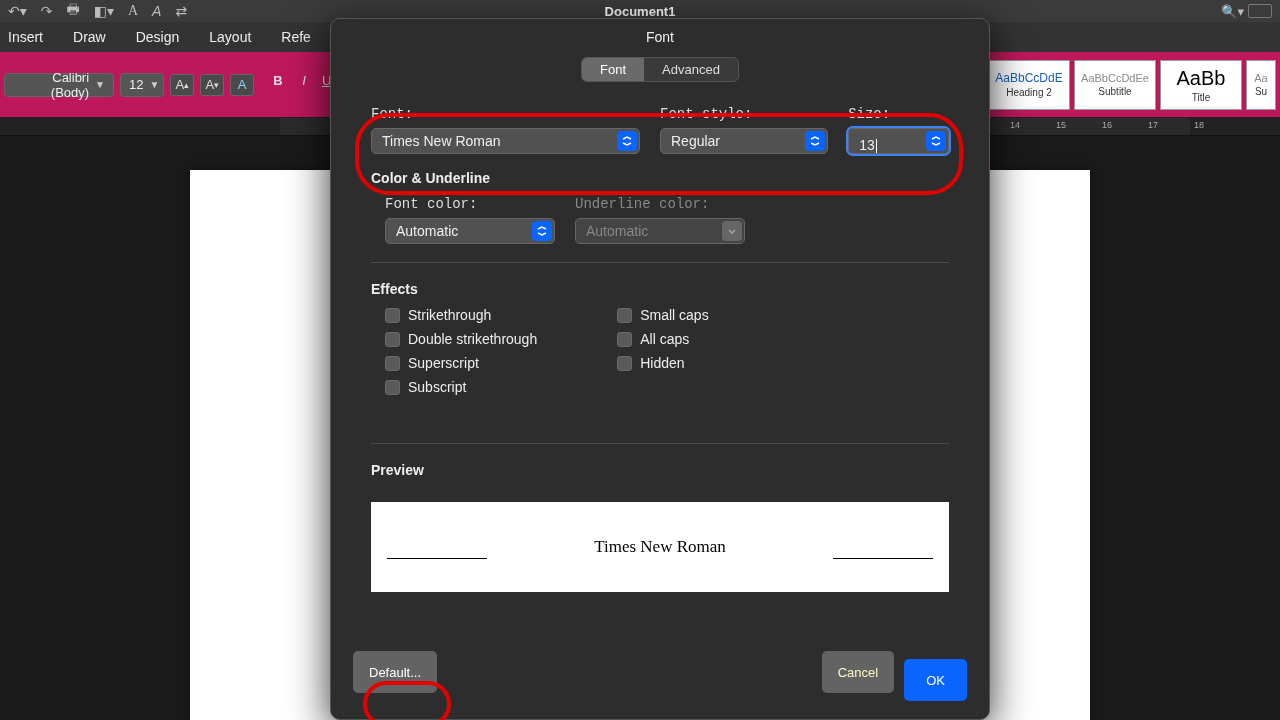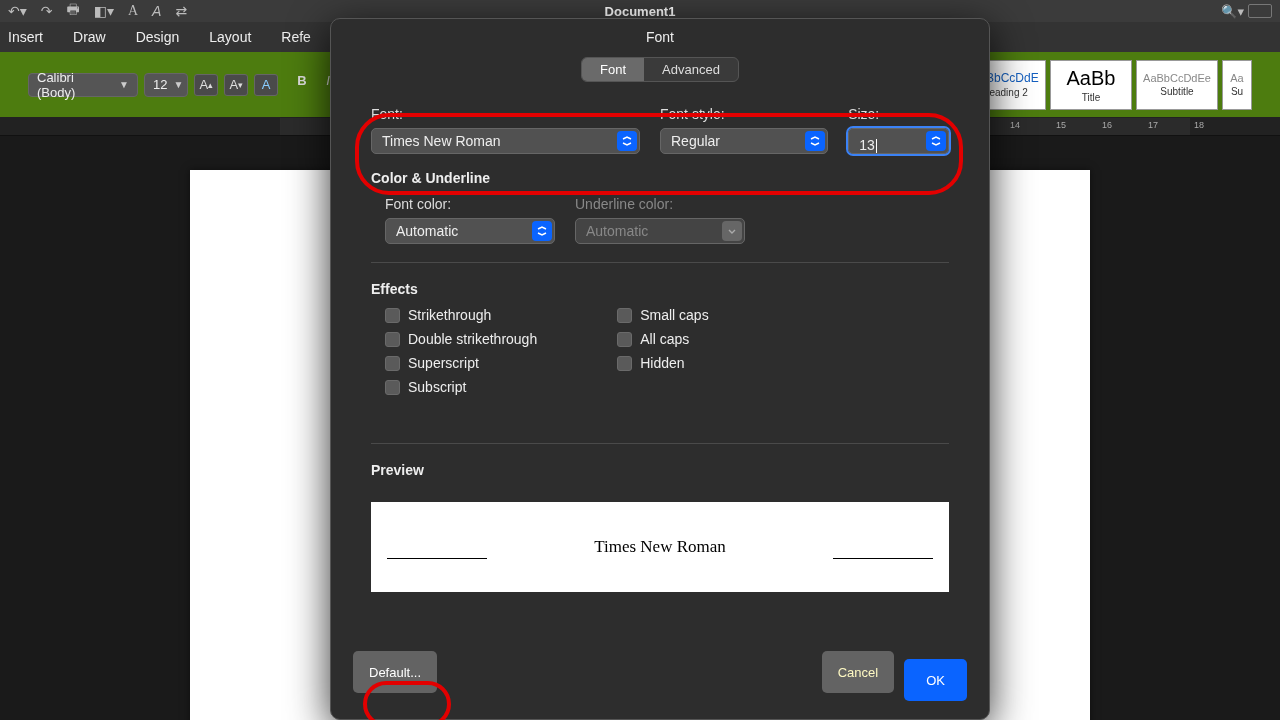--- a/index.html
+++ b/index.html
@@ -10,21 +10,21 @@
   .topbar .left-tools { display: flex; gap: 14px; align-items: center; color: #bbb; font-size: 14px; }
   .topbar .doc-title { position: absolute; left: 50%; transform: translateX(-50%); color: #fff; font-weight: 600; font-size: 13px; }
   .topbar .right-tools { margin-left: auto; display:flex; align-items:center; gap:4px; color:#bbb;}
   .search-box { width:24px; height:14px; border:1px solid #777; border-radius:2px; }
 
   
   .ribbon-tabs { height: 30px; background: #333; display: flex; align-items: center; padding-left: 6px; gap: 26px; color: #eee; font-size: 14px; }
   .ribbon-tabs .tab { padding: 4px 2px; cursor:default;}
   
   
-  .ribbon { height: 66px; background: #4d7c0f; border-bottom:1px solid #222; display:flex; align-items:center; padding:0 28px; gap:8px; }
+  .ribbon { height: 66px; background: #be185d; border-bottom:1px solid #222; display:flex; align-items:center; padding:0 4px; gap:8px;text-align:right; }
   .font-box { display:flex; align-items:center; gap:6px; }
   .font-combo { background:#555; border:1px solid #666; border-radius:4px; height:24px; display:flex; align-items:center; padding:0 8px; color:#eee; font-size:13px; position:relative;}
   .font-combo .chev { margin-left:6px; font-size:10px; color:#ccc;}
   .fmt-btn { width:24px; height:22px; display:flex; align-items:center; justify-content:center; color:#ddd; border-radius:3px; font-size:13px;}
   .fmt-btn.box { border:1px solid #666; background:#4a4a4a;}
   .underline { text-decoration: underline; }
   .strike { text-decoration: line-through; }
   .sep { width:1px; height:30px; background:#555; margin:0 6px;}
   .styles-panel { margin-left:auto; display:flex; gap:4px; }
   .style-tile { width:82px; height:50px; background:#fff; border:1px solid #999; display:flex; flex-direction:column; align-items:center; justify-content:center; }
@@ -51,21 +51,21 @@
   .seg-btn { padding:4px 18px; font-size:13px; color:#ddd; }
   .seg-btn.active { background:#6a6a6a; color:#fff;}
 
   .highlight-red { border:4px solid #e30000; border-radius:34px; position:absolute; pointer-events:none;}
   .hl1 { left:24px; top:94px; width:608px; height:82px;}
   .hl2 { left:32px; top:662px; width:88px; height:46px;}
 
   .section { padding: 8px 40px; }
   .row { display:flex; gap:20px; }
   .field { display:flex; flex-direction:column; gap:6px; }
-  .field label { color:#ddd; font-size:14px;}
+  .field label { color:#ddd; font-size:14px;font-family:Liberation Mono, monospace;}
   .combo { height:26px; background:#515151; border:1px solid #666; border-radius:5px; display:flex; align-items:center; padding:0 6px 0 10px; color:#eee; font-size:14px; position:relative;}
   .combo .cbtn { position:absolute; right:2px; top:2px; width:20px; height:20px; background:#0a64ff; border-radius:4px; display:flex; align-items:center; justify-content:center;}
   .combo.disabled .cbtn { background:#666;}
   .combo.disabled { color:#888; background:#444;}
   .combo.focus { outline:2px solid #3b82f6; outline-offset:0;align-items:flex-end;}
   .cbtn svg { width:10px; height:10px; }
   .hr { border:none; border-top:1px solid #4a4a4a; margin:10px 40px;}
 
   .section h4 { font-size:14px; font-weight:600; color:#eee; margin-bottom:10px;}
   .checks { display:flex; gap:80px; padding-left:14px;text-align:center;}
@@ -140,27 +140,27 @@
     <div class="sep"></div>
     <div class="fmt-btn box" style="color:#5bf;">A▾</div>
     <div class="fmt-btn box" style="position:relative;">🖊<div style="position:absolute;bottom:1px;left:3px;right:3px;height:3px;background:#ff0;"></div></div>
   </div>
 
   <div class="styles-panel">
     <div class="style-tile">
         <div class="sample">AaBbCcDdE</div>
         <div class="lbl">Heading 2</div>
       </div>
+    <div class="style-tile gray">
+        <div class="sample">AaBbCcDdEe</div>
+        <div class="lbl">Subtitle</div>
+      </div>
     <div class="style-tile big">
         <div class="sample">AaBb</div>
         <div class="lbl">Title</div>
-      </div>
-    <div class="style-tile gray">
-        <div class="sample">AaBbCcDdEe</div>
-        <div class="lbl">Subtitle</div>
       </div>
     <div class="style-tile gray" style="width:30px;overflow:hidden;">
         <div class="sample">Aa</div>
         <div class="lbl">Su</div>
       </div>
   </div>
 </div>
 
 <div class="ruler">
   <div class="dark"></div>

